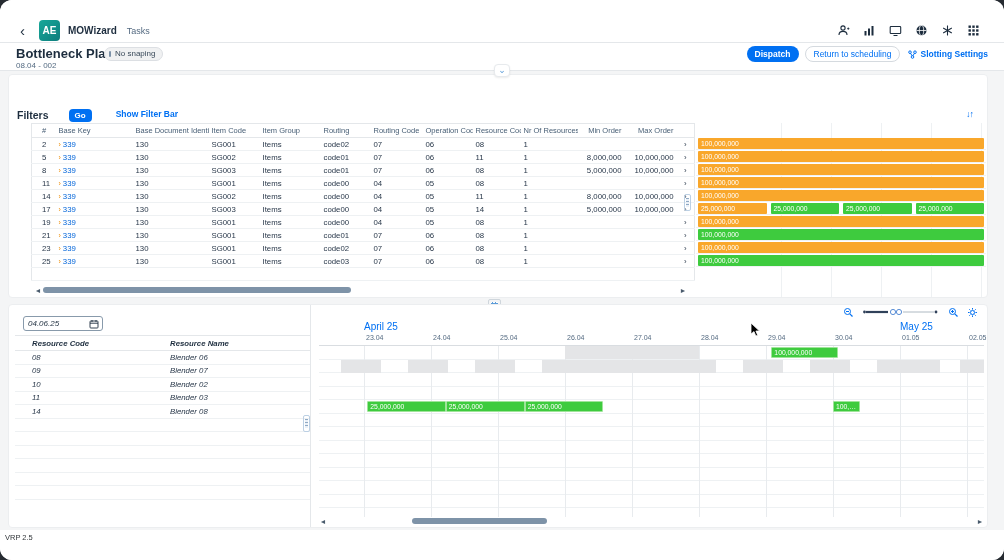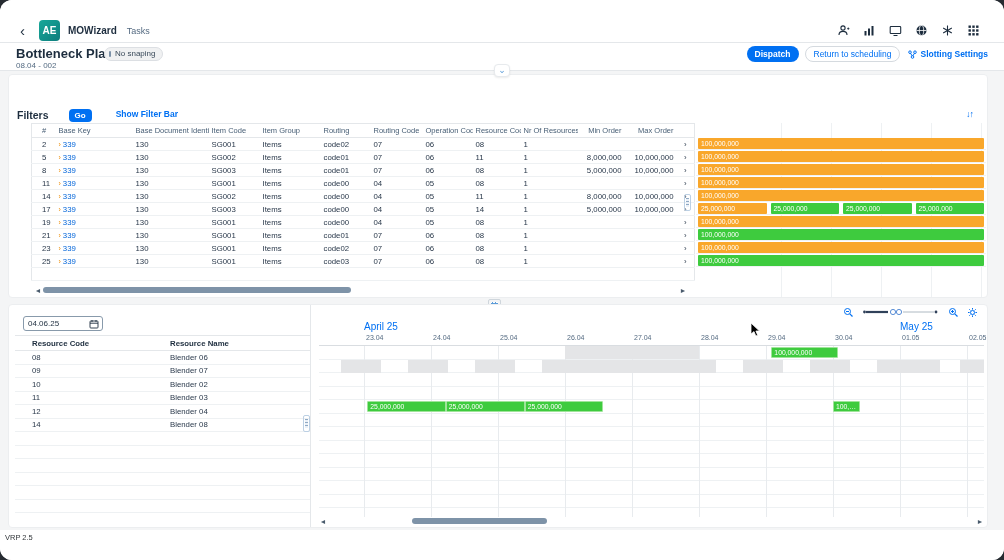--- a/index.html
+++ b/index.html
@@ -77,21 +77,21 @@
   .bar.green  { background:#3ecb3e; }
 
   
   .hscroll { position:absolute; height:10px; display:flex; align-items:center; }
   .hscroll .arr { font-size:7px; color:#4a5b6d; width:8px; text-align:center; cursor:pointer; }
   .hscroll .track { position:relative; flex:1; height:8px; }
   .hscroll .thumb { position:absolute; top:1px; height:6px; background:#7e93a8; border-radius:3px; cursor:pointer; }
   #list-scroll { left:25px; right:300px; bottom:2px; }
 
   
-  .left-panel { position:absolute; left:0; top:0; bottom:0; width:302px; border-right:1px solid #e4e7ea; }
+  .left-panel { position:absolute; left:0; top:0; bottom:0; width:302px; border-right:1px solid #e4e7ea;font-style:italic; }
   .date-input { position:absolute; left:14px; top:11px; width:80px; height:15px; border:1px solid #889aab; border-radius:3px; background:#fff; font-size:8px; color:#1d2d3e; line-height:13px; padding:0 4px; cursor:text; }
   .date-input svg { position:absolute; right:3px; top:2px; }
   table.res { position:absolute; left:6px; top:30px; width:295px; border-collapse:collapse; table-layout:fixed; }
   table.res th { font-size:7.8px; font-weight:bold; color:#1d2d3e; text-align:left; height:15px; border-top:1px solid #e4e7ea; border-bottom:1px solid #e4e7ea; padding:0 3px; }
   table.res td { font-size:7.8px; color:#29384a; height:13.5px; border-bottom:1px solid #eef1f3; padding:0 3px; white-space:nowrap; }
   table.res th:first-child, table.res td:first-child { padding-left:17px; }
 
   .right-panel { position:absolute; left:310px; right:3px; top:0; bottom:0; }
   .gantt-toolbar { position:absolute; top:0; left:0; right:0; height:14px; display:flex; justify-content:flex-end; align-items:center; gap:8px; padding-right:6px; }
   .gantt-toolbar svg { display:block; cursor:pointer; }
@@ -475,24 +475,20 @@
               </tr>
               <tr>
                 <td>10</td>
                 <td>Blender 02</td>
               </tr>
               <tr>
                 <td>11</td>
                 <td>Blender 03</td>
               </tr>
               <tr>
-                <td>12</td>
-                <td>Blender 04</td>
-              </tr>
-              <tr>
                 <td>14</td>
                 <td>Blender 08</td>
               </tr>
               <tr>
                 <td></td>
                 <td></td>
               </tr>
               <tr>
                 <td></td>
                 <td></td>

